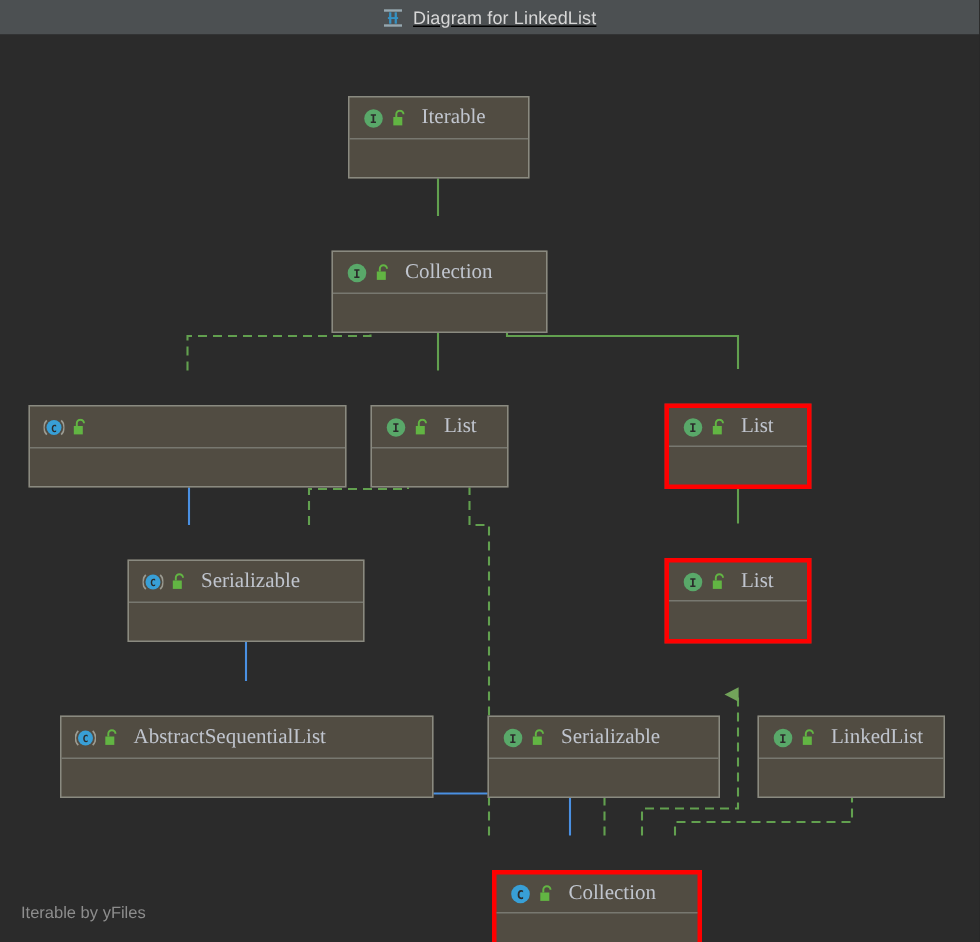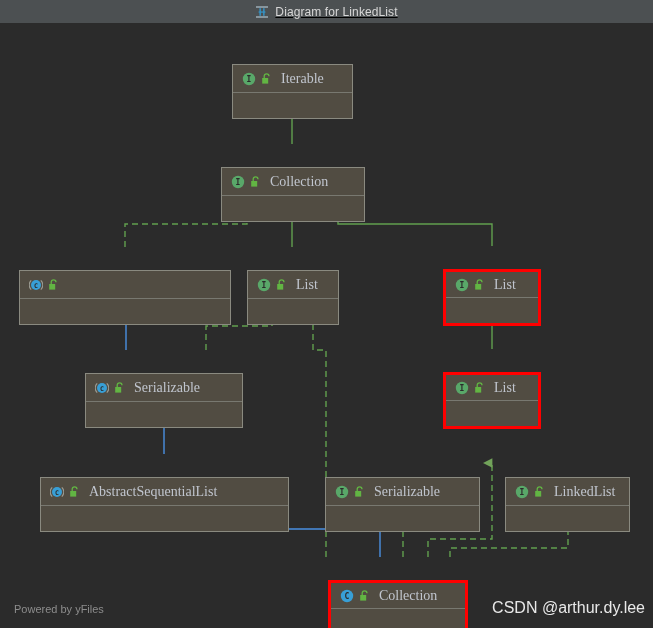--- a/index.html
+++ b/index.html
@@ -336,16 +336,15 @@
               <rect x="1.2" y="5" width="6" height="5.6" fill="#62b543"></rect>
             </svg>
             <span class="node-name">Collection</span>
           </div>
           <div class="node-body"></div>
         </div>
       </div>
 
   </div>
 
-  <div id="powered">Powered by yFiles</div>
-  <div id="watermark">CSDN @arthur.dy.lee</div>
+  <div id="powered">Iterable by yFiles</div>
 
 </div>
 
 </body></html>

